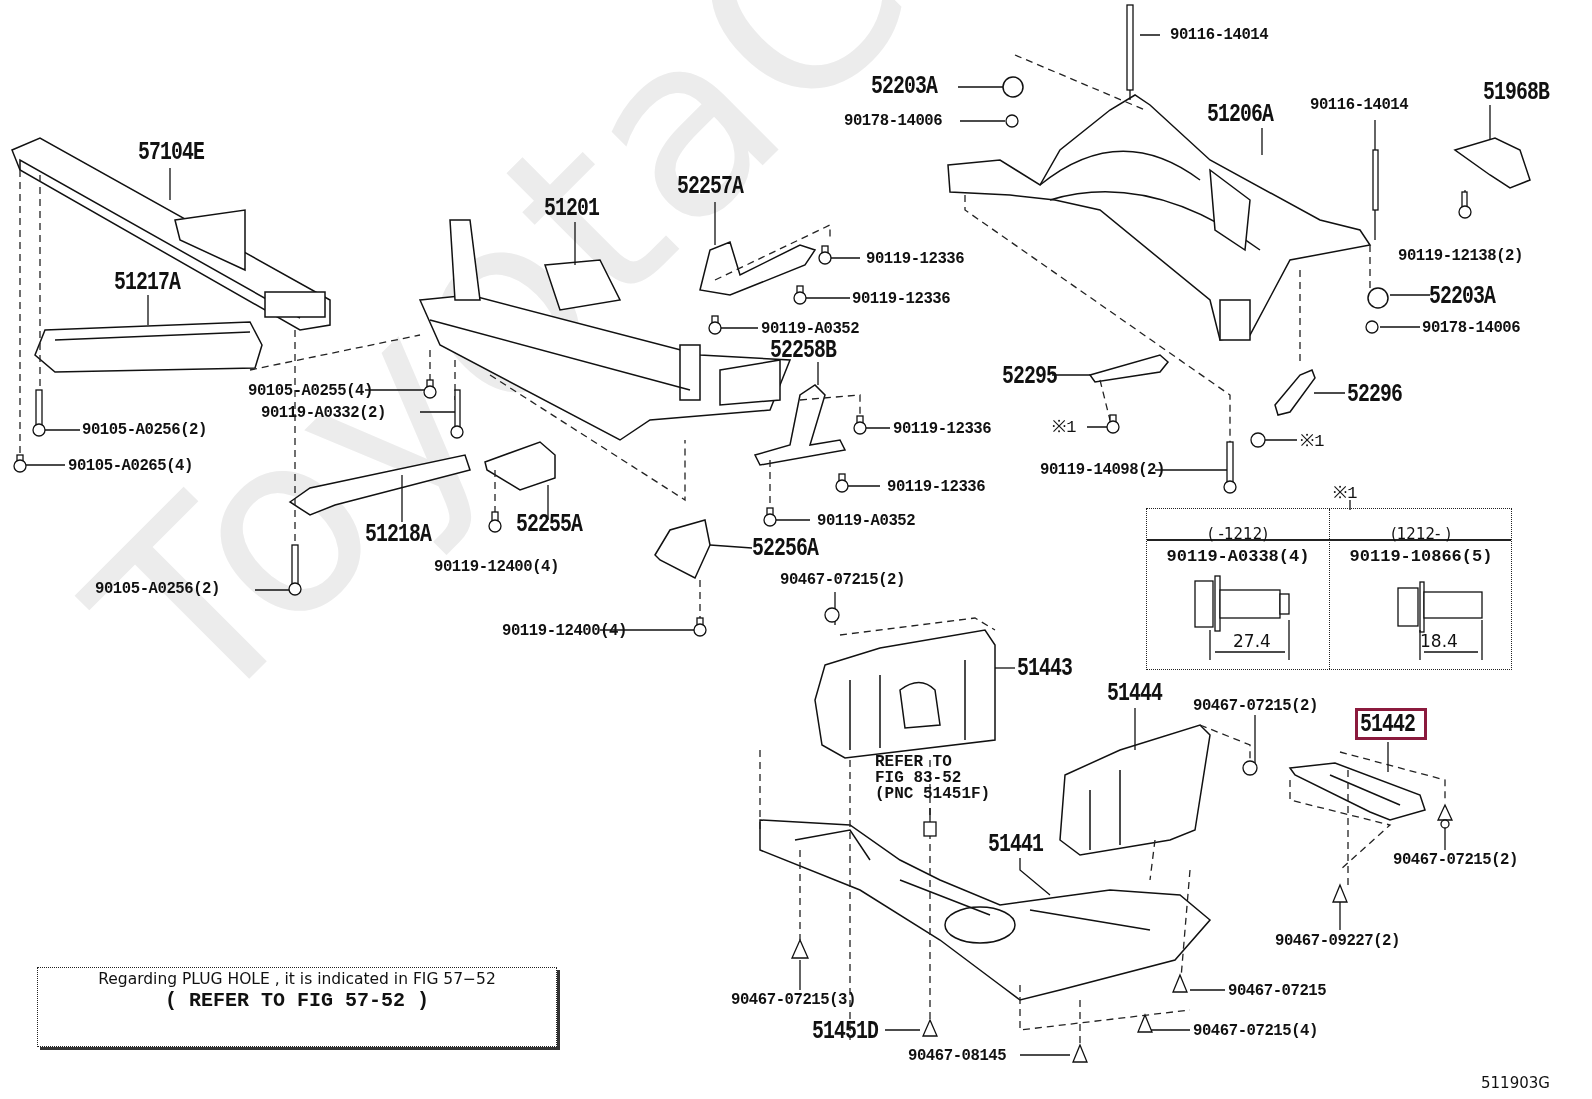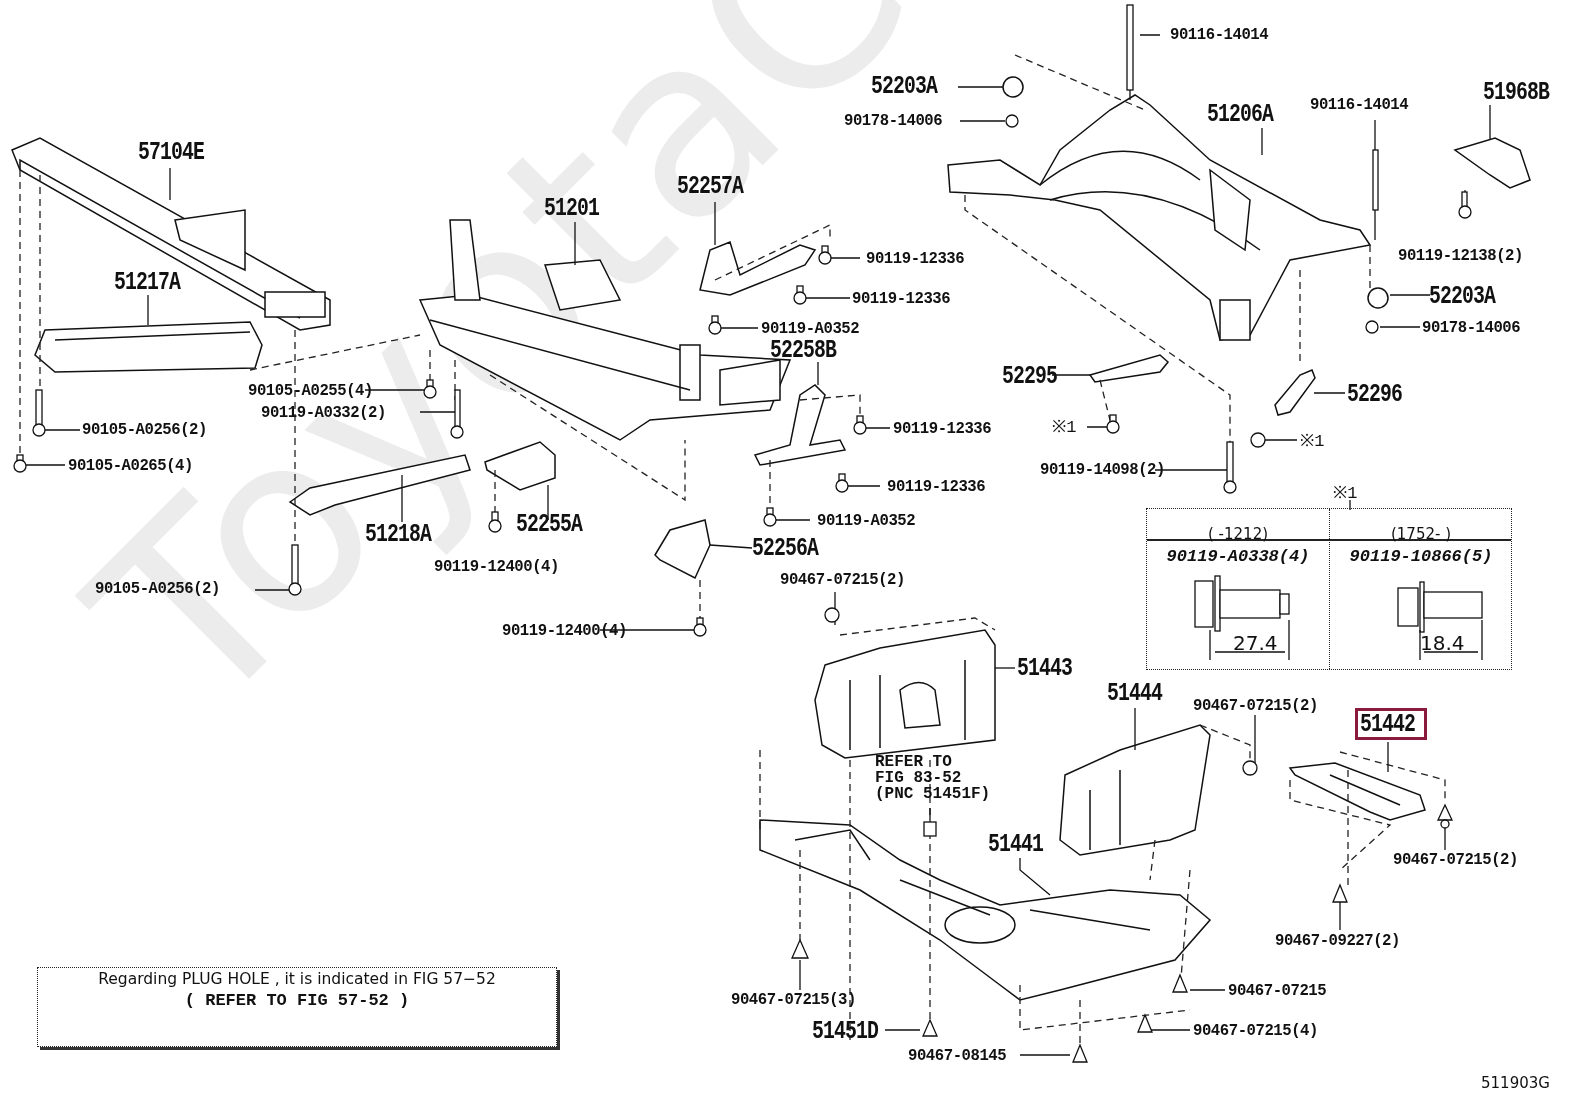--- a/index.html
+++ b/index.html
@@ -12,31 +12,31 @@
   .lbl { position: absolute; font-family: "Liberation Mono", "DejaVu Sans Mono", monospace;
          font-weight: bold; font-size: 17px; line-height: 18px; white-space: nowrap; letter-spacing: -0.5px;
          transform: scaleX(0.92); transform-origin: 0 50%; }
   .big { font-size: 22px; line-height: 22px; letter-spacing: -1px; transform: scaleY(1.15) scaleX(0.9); }
   .small-note { position: absolute; font-family: "Liberation Mono", monospace; font-size: 17px; font-weight: bold; line-height: 19px; }
   .hl { position: absolute; left: 1355px; top: 708px; width: 72px; height: 32px;
         border: 3px solid #8b1a3d; box-sizing: border-box; }
   .note-box { position: absolute; left: 37px; top: 967px; width: 518px; height: 78px;
               border: 1px dotted #222; box-shadow: 3px 3px 0 #333; background: #fff;
               text-align: center; font-family: "DejaVu Sans", sans-serif; font-size: 15.5px; line-height: 22px; }
-  .note-box .l3 { font-family: "Liberation Mono", monospace; font-weight: bold; font-size: 17px; }
+  .note-box .l3 { font-family: "Liberation Mono", monospace; font-weight: bold; font-size: 20px; }
   .spec-box { position: absolute; left: 1146px; top: 508px; width: 364px; height: 160px;
               border: 1px dotted #222; }
   .spec-box .hdr { position: absolute; top: 0; height: 30px; border-bottom: 2px solid #222; width: 100%; }
   .spec-box .col { position: absolute; top: 0; height: 100%; width: 50%; }
   .spec-box .col.right { left: 50%; border-left: 1px dotted #222; }
   .spec-box .range { position: absolute; top: 16px; width: 100%; text-align: center;
                      font-family: "DejaVu Sans", sans-serif; font-size: 15px; }
   .spec-box .pn { position: absolute; top: 38px; width: 100%; text-align: center;
-                  font-family: "Liberation Mono", monospace; font-weight: bold; font-size: 17px; font-style: italic; }
-  .spec-box .dim { position: absolute; top: 122px; font-family: "DejaVu Sans", sans-serif; font-size: 20px; }
+                  font-family: "Liberation Mono", monospace; font-weight: bold; font-size: 17px; }
+  .spec-box .dim { position: absolute; top: 122px; font-family: "DejaVu Sans", sans-serif; font-size: 17px; }
   .ref-code { position: absolute; left: 1481px; top: 1074px; font-family: "DejaVu Sans", sans-serif; font-size: 15px; }
   .ref-note { position: absolute; left: 875px; top: 754px; font-family: "Liberation Mono", monospace;
               font-size: 16px; line-height: 16px; font-weight: bold; white-space: pre; }
 </style>
 </head>
 <body>
 
 <div class="watermark">ToyotaCarMiner.ru</div>
 
 <svg id="diagram" viewBox="0 0 1592 1099" xmlns="http://www.w3.org/2000/svg">
@@ -378,21 +378,21 @@
 
 <div class="small-note" style="left:1333px;top:484px;font-weight:normal;">※1</div>
 <div class="spec-box">
   <div class="hdr"></div>
   <div class="col left">
     <div class="range">(      -1212)</div>
     <div class="pn">90119-A0338(4)</div>
     <div class="dim" style="left:86px;">27.4</div>
   </div>
   <div class="col right">
-    <div class="range">(1752-      )</div>
+    <div class="range">(1212-      )</div>
     <div class="pn">90119-10866(5)</div>
     <div class="dim" style="left:90px;">18.4</div>
   </div>
 </div>
 
 <div class="note-box">
   <div>Regarding  PLUG  HOLE ,  it  is  indicated  in  FIG  57−52</div>
   <div class="l3">( REFER TO FIG 57-52   )</div>
 </div>
 

